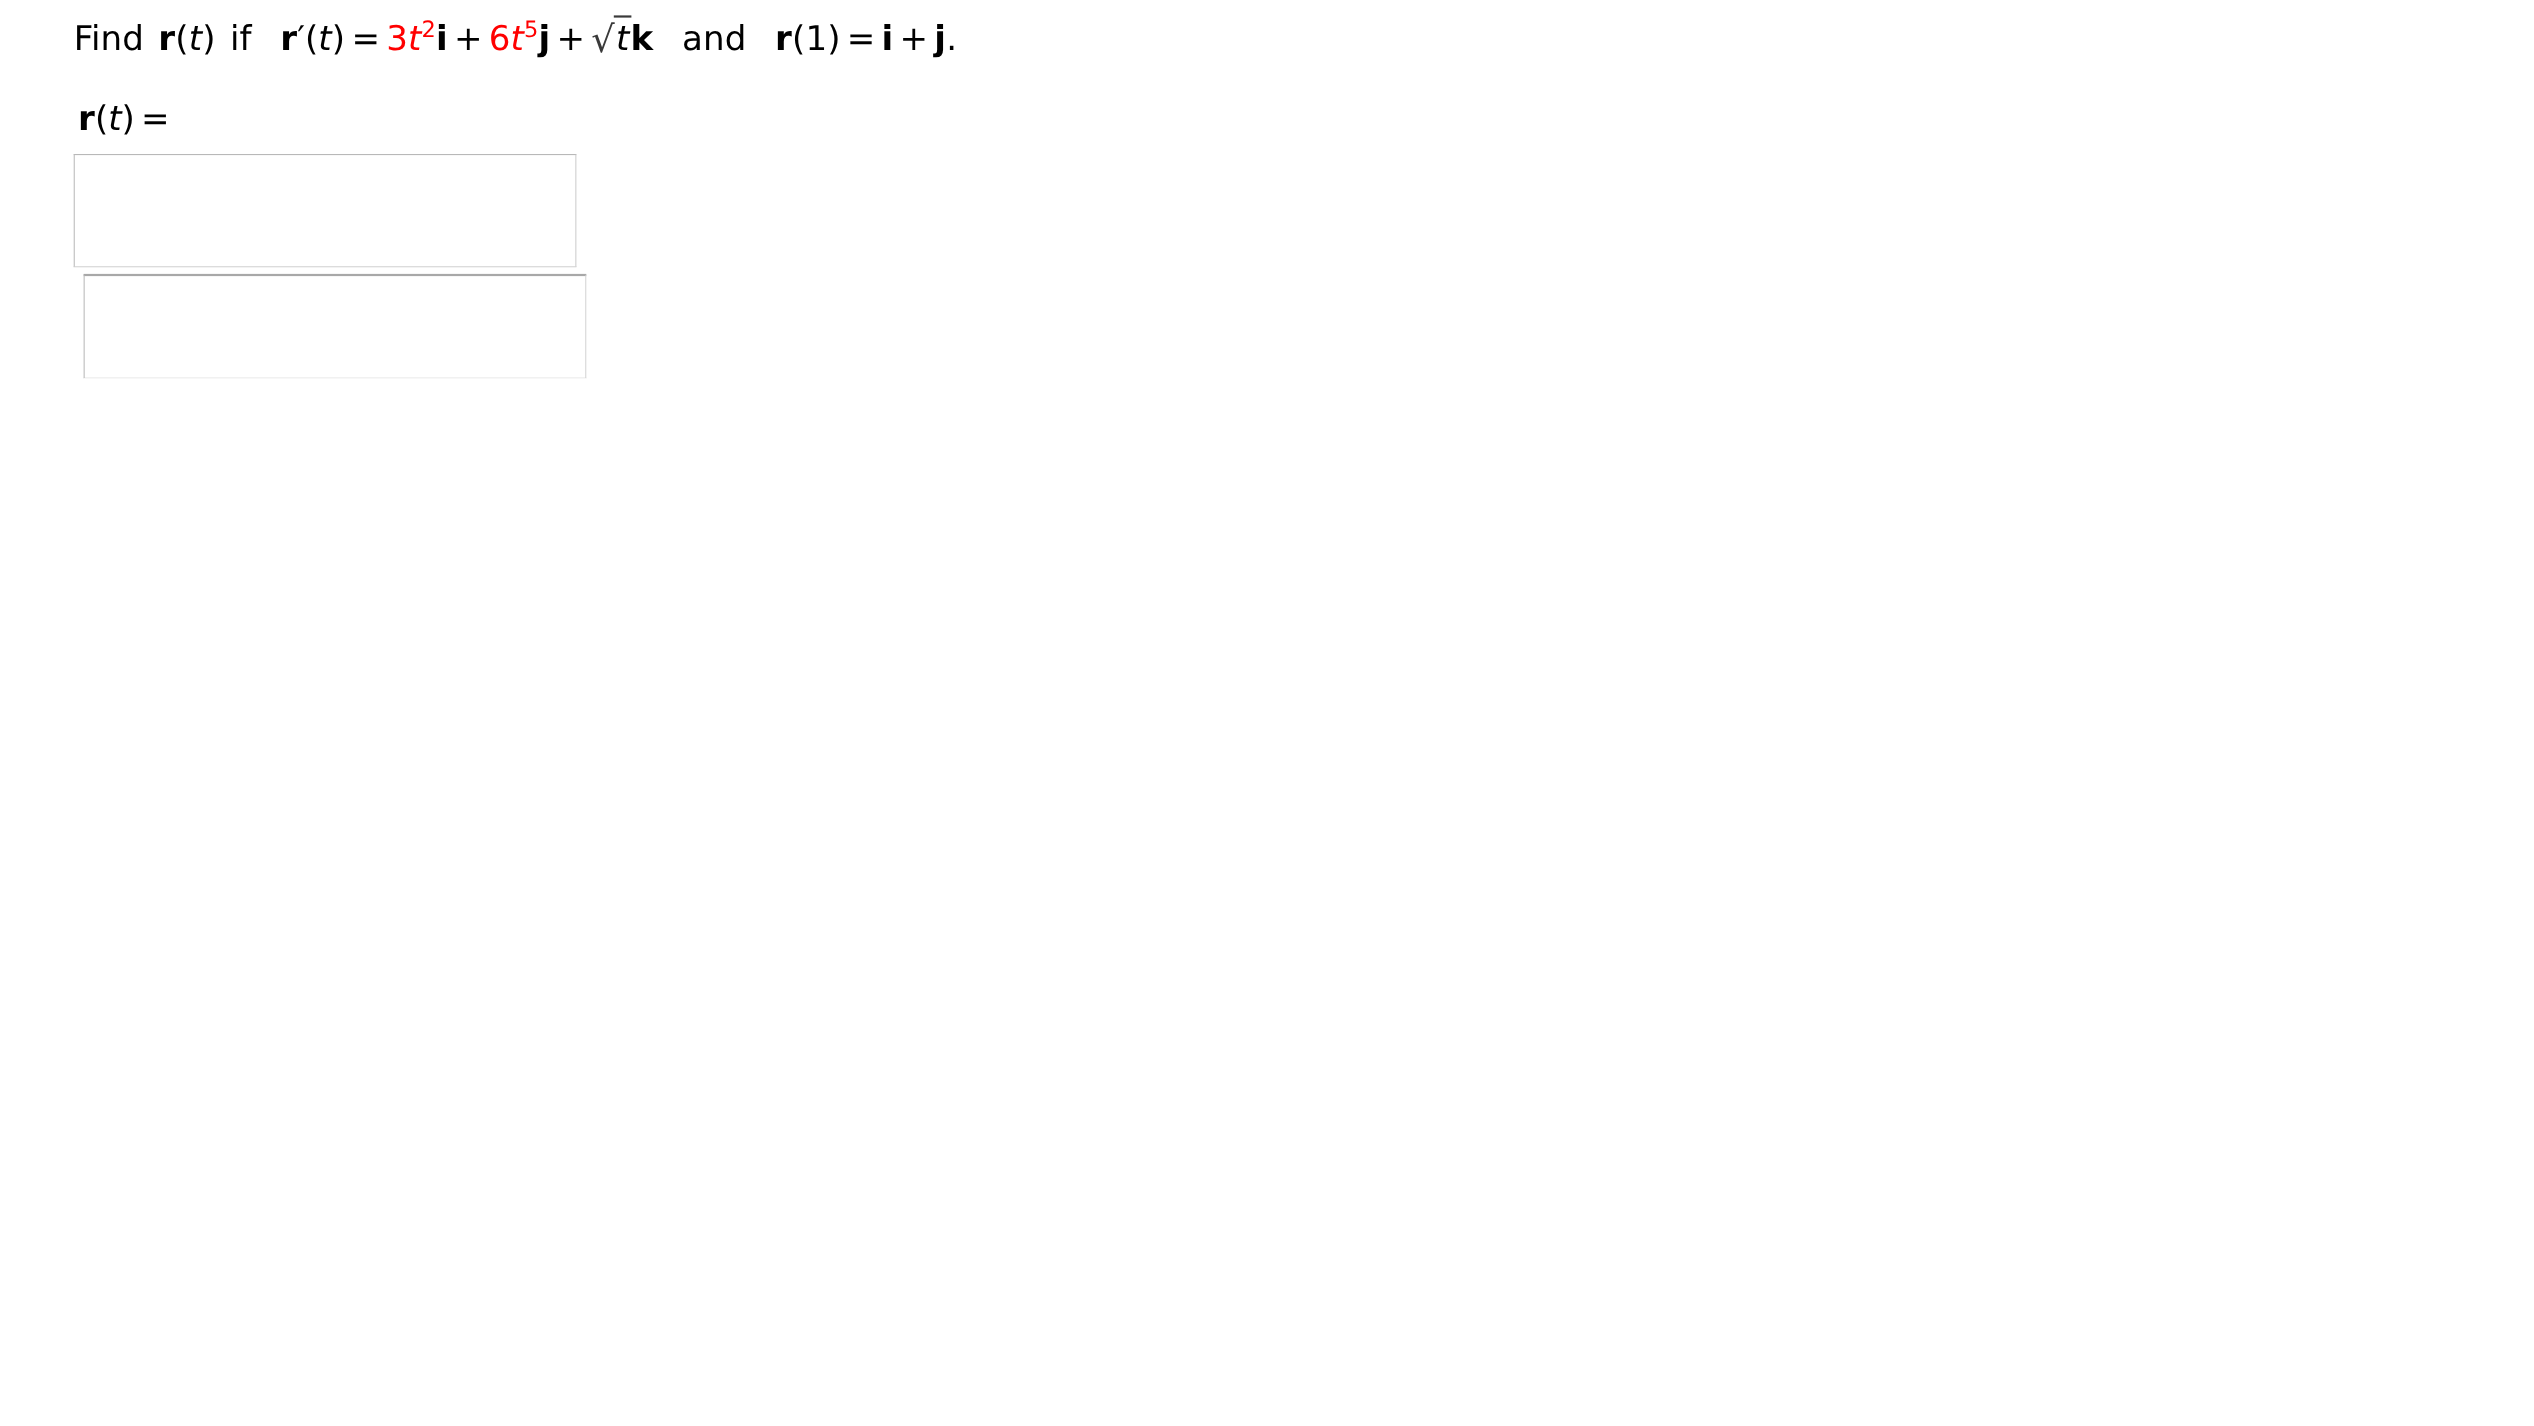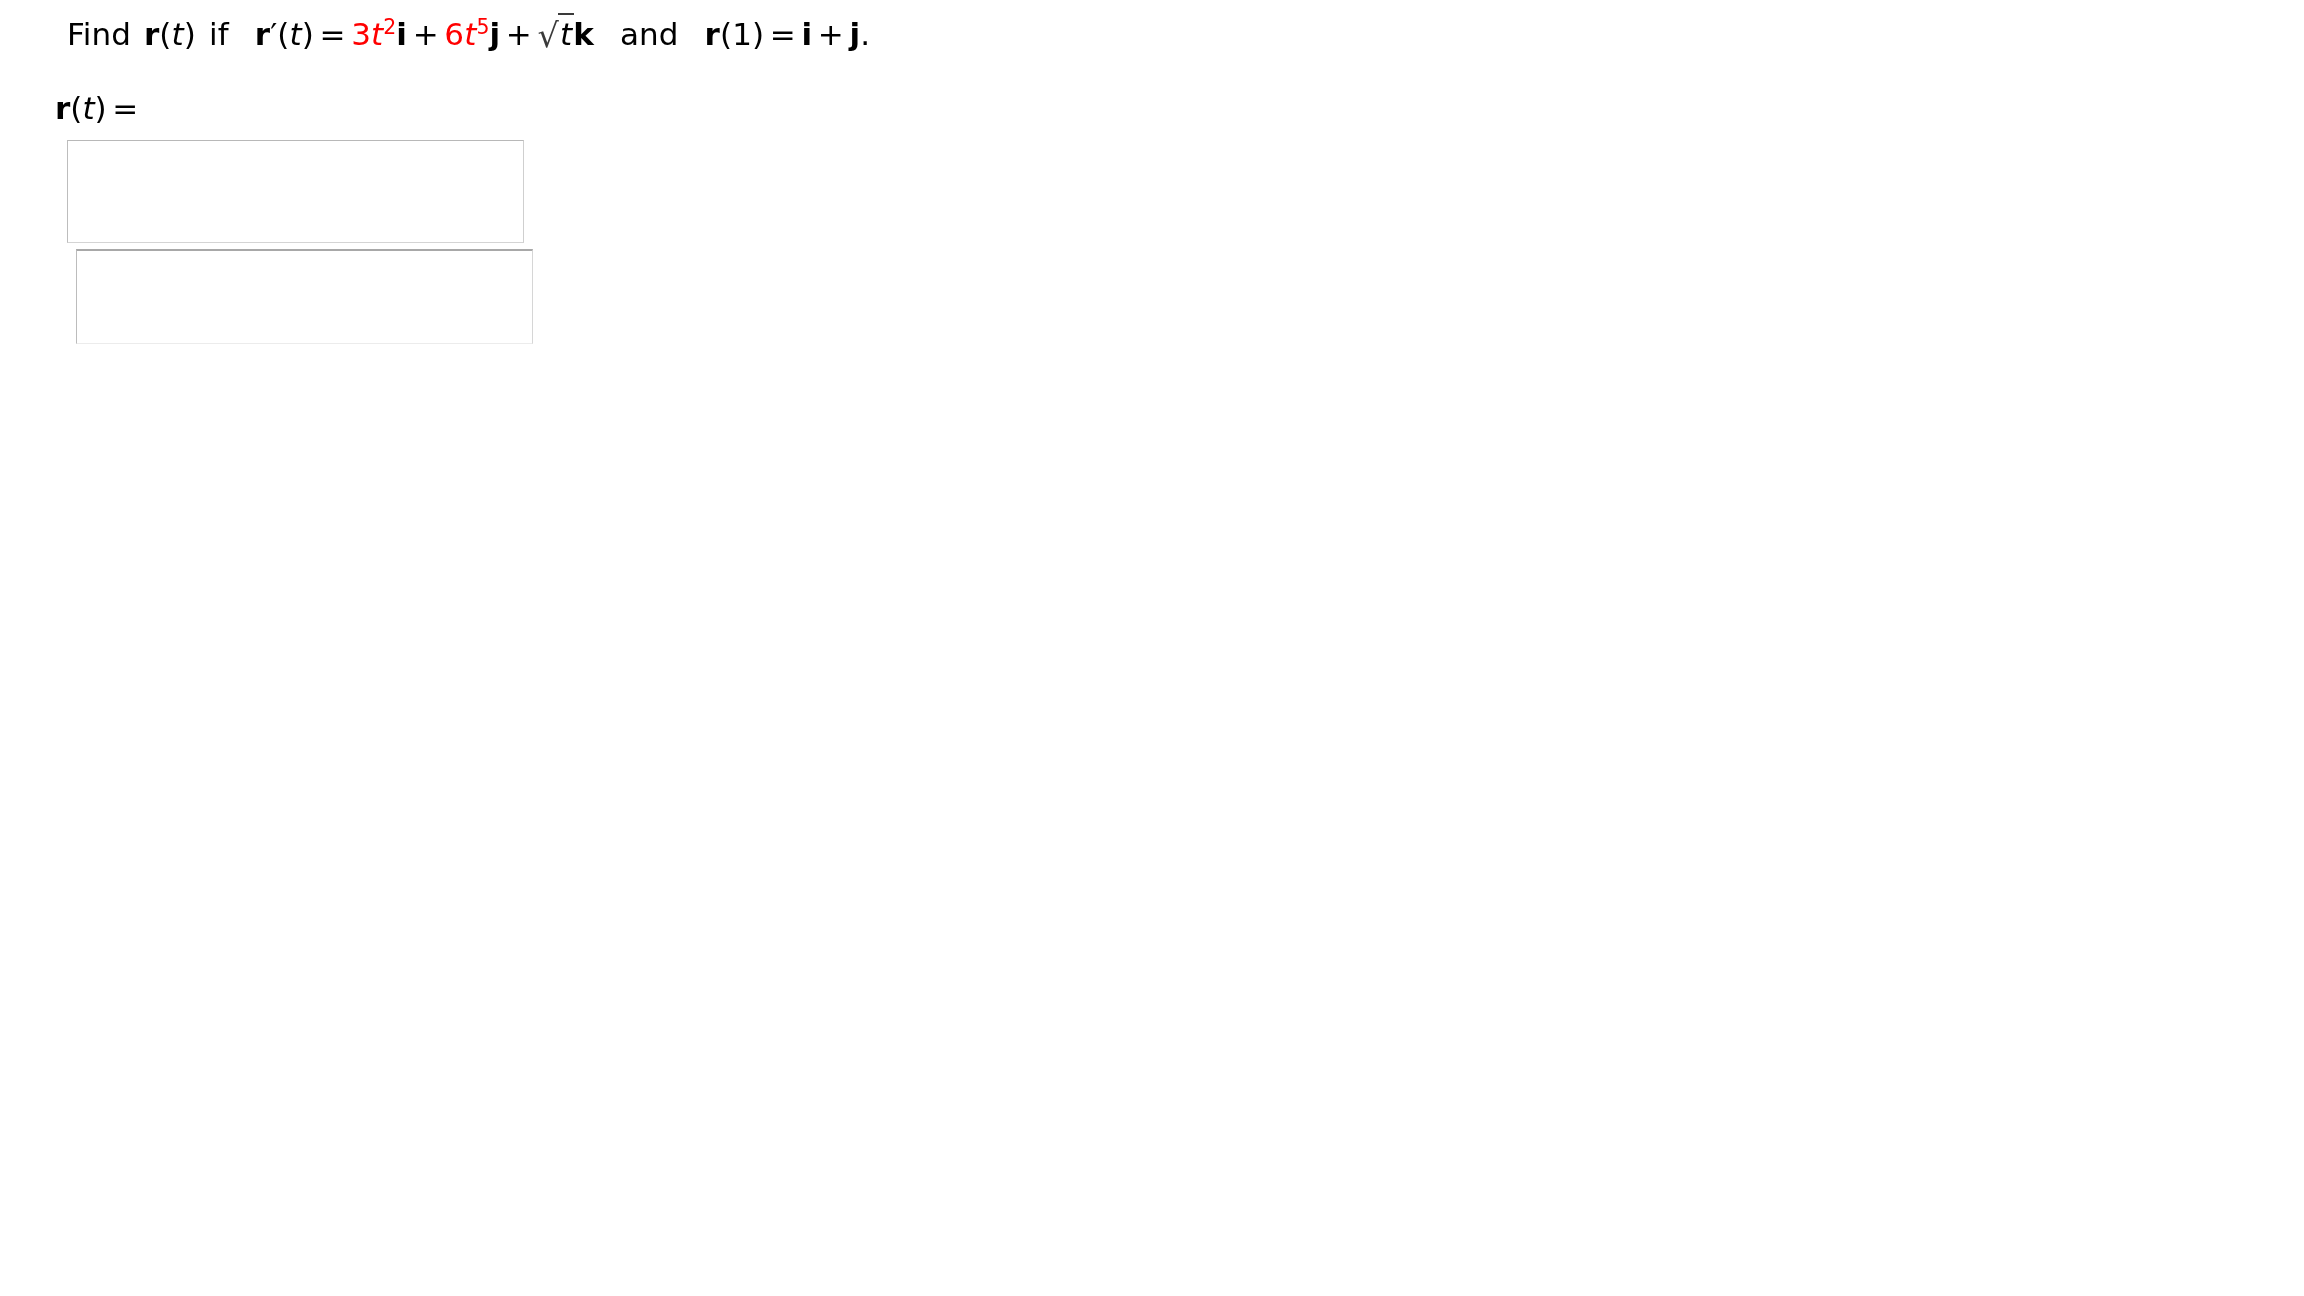--- a/index.html
+++ b/index.html
@@ -30,21 +30,21 @@
     left: 67px;
     top: 14px;
     font-size: 31px;
     line-height: 40px;
     white-space: nowrap;
     letter-spacing: 0.1px;
   }
 
   .rt-line {
     position: absolute;
-    left: 55px;
+    left: 71px;
     top: 88px;
     font-size: 31px;
     line-height: 40px;
     white-space: nowrap;
   }
 
   
   .vec {
     font-weight: bold;
     font-style: normal;

